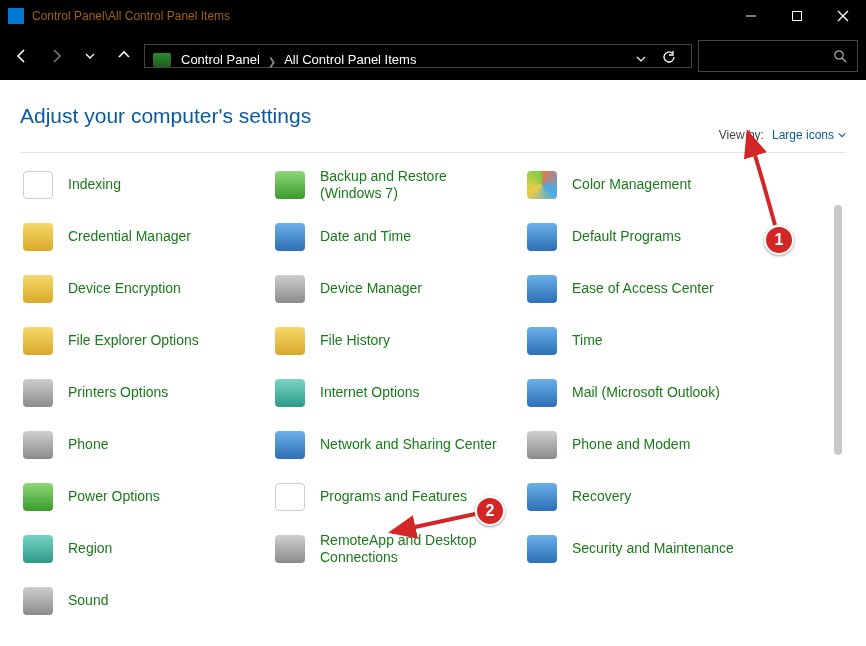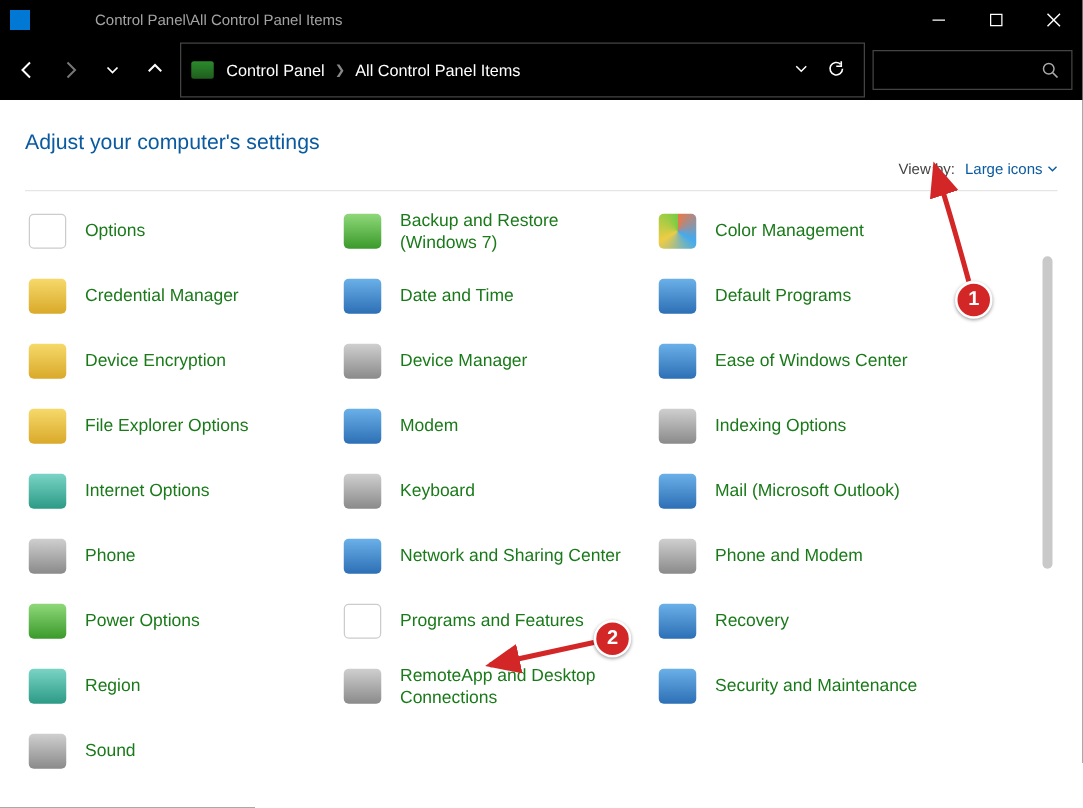--- a/index.html
+++ b/index.html
@@ -9,23 +9,22 @@
     background: #1a1a1a;
     overflow: hidden;
     position: relative;
   }
 
   
   .titlebar {
     height: 32px;
     background: #000;
     display: flex; align-items: center;
-    color: #a3a3a3; font-size: 12px;
+    color: #a16207; font-size: 12px;
     padding-left: 8px;
-    gap: 44px;
   }
   .titlebar .app-icon {
     width: 16px; height: 16px;
     background: #0078d4;
     margin-right: 8px;
   }
   .titlebar-title { flex: 1; }
   .win-controls { display: flex; height: 100%; }
   .win-btn {
     width: 46px; height: 32px;
@@ -41,24 +40,24 @@
     gap: 6px;
     padding: 0 8px;
   }
   .nav-arrow {
     width: 28px; height: 28px;
     display: flex; align-items: center; justify-content: center;
     color: #fff; font-size: 14px;
   }
   .address-box {
     flex: 1;
-    height: 44px;
+    height: 24px;
     border: 1px solid #444;
     background: #000;
-    display: flex; align-items: center;
+    display: flex; align-items: flex-end;
     color: #fff; font-size: 13px;
     padding: 0 8px;
   }
   .address-box .addr-icon {
     width: 18px; height: 14px;
     background: linear-gradient(#2c8a2c,#1e5e1e);
     margin-right: 10px;
     border-radius: 2px;
   }
   .address-box .crumb { color: #fff; }
@@ -81,21 +80,21 @@
     background: #fff;
     padding: 24px 20px 0 20px;
     overflow: hidden;
   }
   .content-head {
     display: flex;
     margin-bottom: 10px;
   }
   .content-title {
     color: #0a5aa0;
-    font-size: 17px;
+    font-size: 21px;
     flex: 1;
   }
   .view-by { font-size: 12px; color: #444; display:flex; align-items:flex-end; gap:8px;}
   .view-by-link { color: #0a5aa0; font-size: 12px; display:flex; align-items:center; gap:4px;margin-top:24px;}
   .view-by-link svg { width:8px; height:8px; }
 
   .divider {
     border-top: 1px solid #e5e5e5;
     margin: 6px 0 12px 0;
   }
@@ -258,21 +257,21 @@
   </div>
   <div class="divider"></div>
 
   <div class="items-wrap">
     <div class="items" id="items-grid">
 
     <div class="cp-item">
           <span class="ico">
             <div class="ic-white"></div>
           </span>
-          <span class="lbl">Options</span>
+          <span class="lbl">Indexing</span>
         </div>
         <div class="cp-item">
           <span class="ico">
             <div class="ic-green"></div>
           </span>
           <span class="lbl">Backup and Restore (Windows 7)</span>
         </div>
         <div class="cp-item">
           <span class="ico">
             <div class="ic-multi"></div>
@@ -306,51 +305,51 @@
         <div class="cp-item">
           <span class="ico">
             <div class="ic-gray"></div>
           </span>
           <span class="lbl">Device Manager</span>
         </div>
         <div class="cp-item">
           <span class="ico">
             <div class="ic-blue"></div>
           </span>
-          <span class="lbl">Ease of Windows Center</span>
+          <span class="lbl">Ease of Access Center</span>
         </div>
         <div class="cp-item">
           <span class="ico">
             <div class="ic-yellow"></div>
           </span>
           <span class="lbl">File Explorer Options</span>
         </div>
         <div class="cp-item">
           <span class="ico">
-            <div class="ic-blue"></div>
-          </span>
-          <span class="lbl">Modem</span>
-        </div>
-        <div class="cp-item">
-          <span class="ico">
-            <div class="ic-gray"></div>
-          </span>
-          <span class="lbl">Indexing Options</span>
+            <div class="ic-yellow"></div>
+          </span>
+          <span class="lbl">File History</span>
+        </div>
+        <div class="cp-item">
+          <span class="ico">
+            <div class="ic-blue"></div>
+          </span>
+          <span class="lbl">Time</span>
+        </div>
+        <div class="cp-item">
+          <span class="ico">
+            <div class="ic-gray"></div>
+          </span>
+          <span class="lbl">Printers Options</span>
         </div>
         <div class="cp-item">
           <span class="ico">
             <div class="ic-teal"></div>
           </span>
           <span class="lbl">Internet Options</span>
-        </div>
-        <div class="cp-item">
-          <span class="ico">
-            <div class="ic-gray"></div>
-          </span>
-          <span class="lbl">Keyboard</span>
         </div>
         <div class="cp-item">
           <span class="ico">
             <div class="ic-blue"></div>
           </span>
           <span class="lbl">Mail (Microsoft Outlook)</span>
         </div>
         <div class="cp-item">
           <span class="ico">
             <div class="ic-gray"></div>

